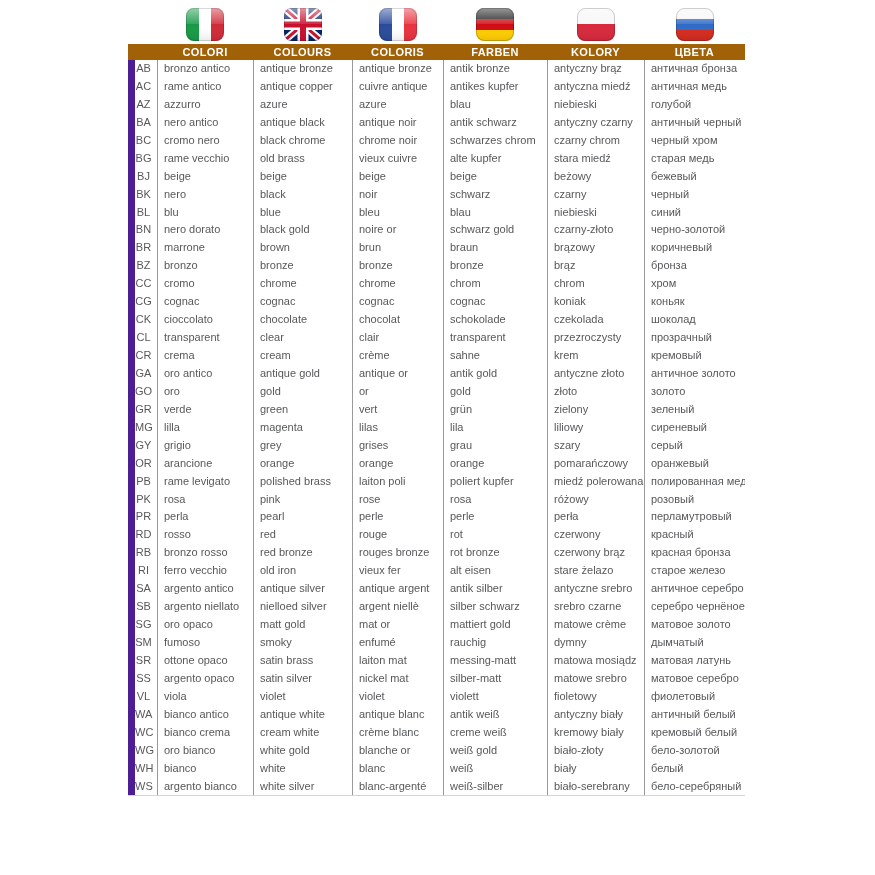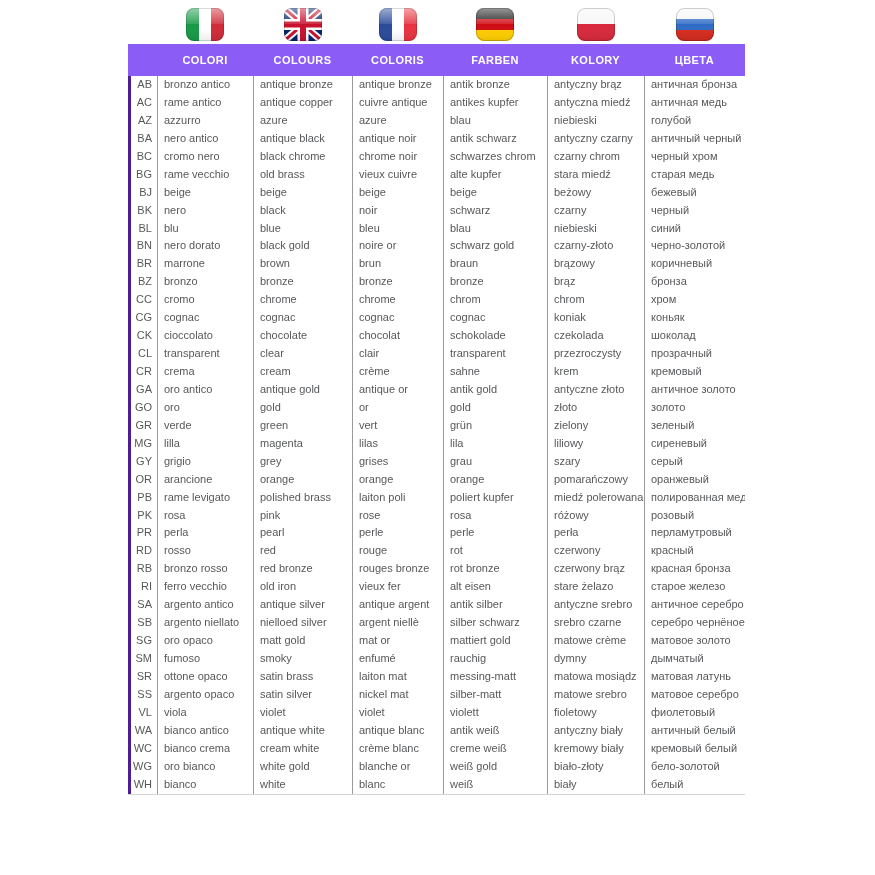--- a/index.html
+++ b/index.html
@@ -10,34 +10,34 @@
   }
   .table-wrap{position:absolute;left:128px;top:6px;width:617px;}
 
   
   .grid7{display:grid;grid-template-columns:29px 96px 99px 91px 104px 97px 101px;}
 
   .flags-row{height:36px;margin-bottom:2px;align-items:center;}
   .flag-cell{display:flex;justify-content:center;align-items:center;}
   .flag-cell svg{display:block;}
 
-  .header-row{height:32px;background:#8b5cf6;align-items:center;}
+  .header-row{height:16px;background:#a16207;align-items:center;}
   .header-cell{
     color:#ffffff;font-size:11px;font-weight:bold;text-align:center;
     letter-spacing:.4px;line-height:16px;white-space:nowrap;
   }
 
   .table-body{border-bottom:1px solid #d4d4d4;}
   .row{height:17.95px;}
   .cell{
     font-size:11px;color:#57585a;line-height:17.95px;white-space:nowrap;
     overflow:hidden;
   }
   .code-cell{
-    text-align:right;padding-right:5px;border-left:3px solid #4c1d95;
+    text-align:center;padding-right:5px;border-left:7px solid #4c1d95;
   }
   .lang-cell{padding-left:6px;border-left:1px solid #9a9a9a;}
 </style>
 </head>
 <body>
 
 <svg width="0" height="0" style="position:absolute" aria-hidden="true">
   <defs>
     <clipPath id="flagClip">
         <rect width="38" height="33" rx="8" ry="8"></rect>
@@ -494,14 +494,23 @@
       </div>
       <div class="grid7 row">
         <div class="cell code-cell">WH</div>
         <div class="cell lang-cell">bianco</div>
         <div class="cell lang-cell">white</div>
         <div class="cell lang-cell">blanc</div>
         <div class="cell lang-cell">weiß</div>
         <div class="cell lang-cell">biały</div>
         <div class="cell lang-cell">белый</div>
       </div>
+      <div class="grid7 row">
+        <div class="cell code-cell">WS</div>
+        <div class="cell lang-cell">argento bianco</div>
+        <div class="cell lang-cell">white silver</div>
+        <div class="cell lang-cell">blanc-argenté</div>
+        <div class="cell lang-cell">weiß-silber</div>
+        <div class="cell lang-cell">biało-serebrany</div>
+        <div class="cell lang-cell">бело-серебряный</div>
+      </div>
     </div>
 </div>
 
 </body></html>

